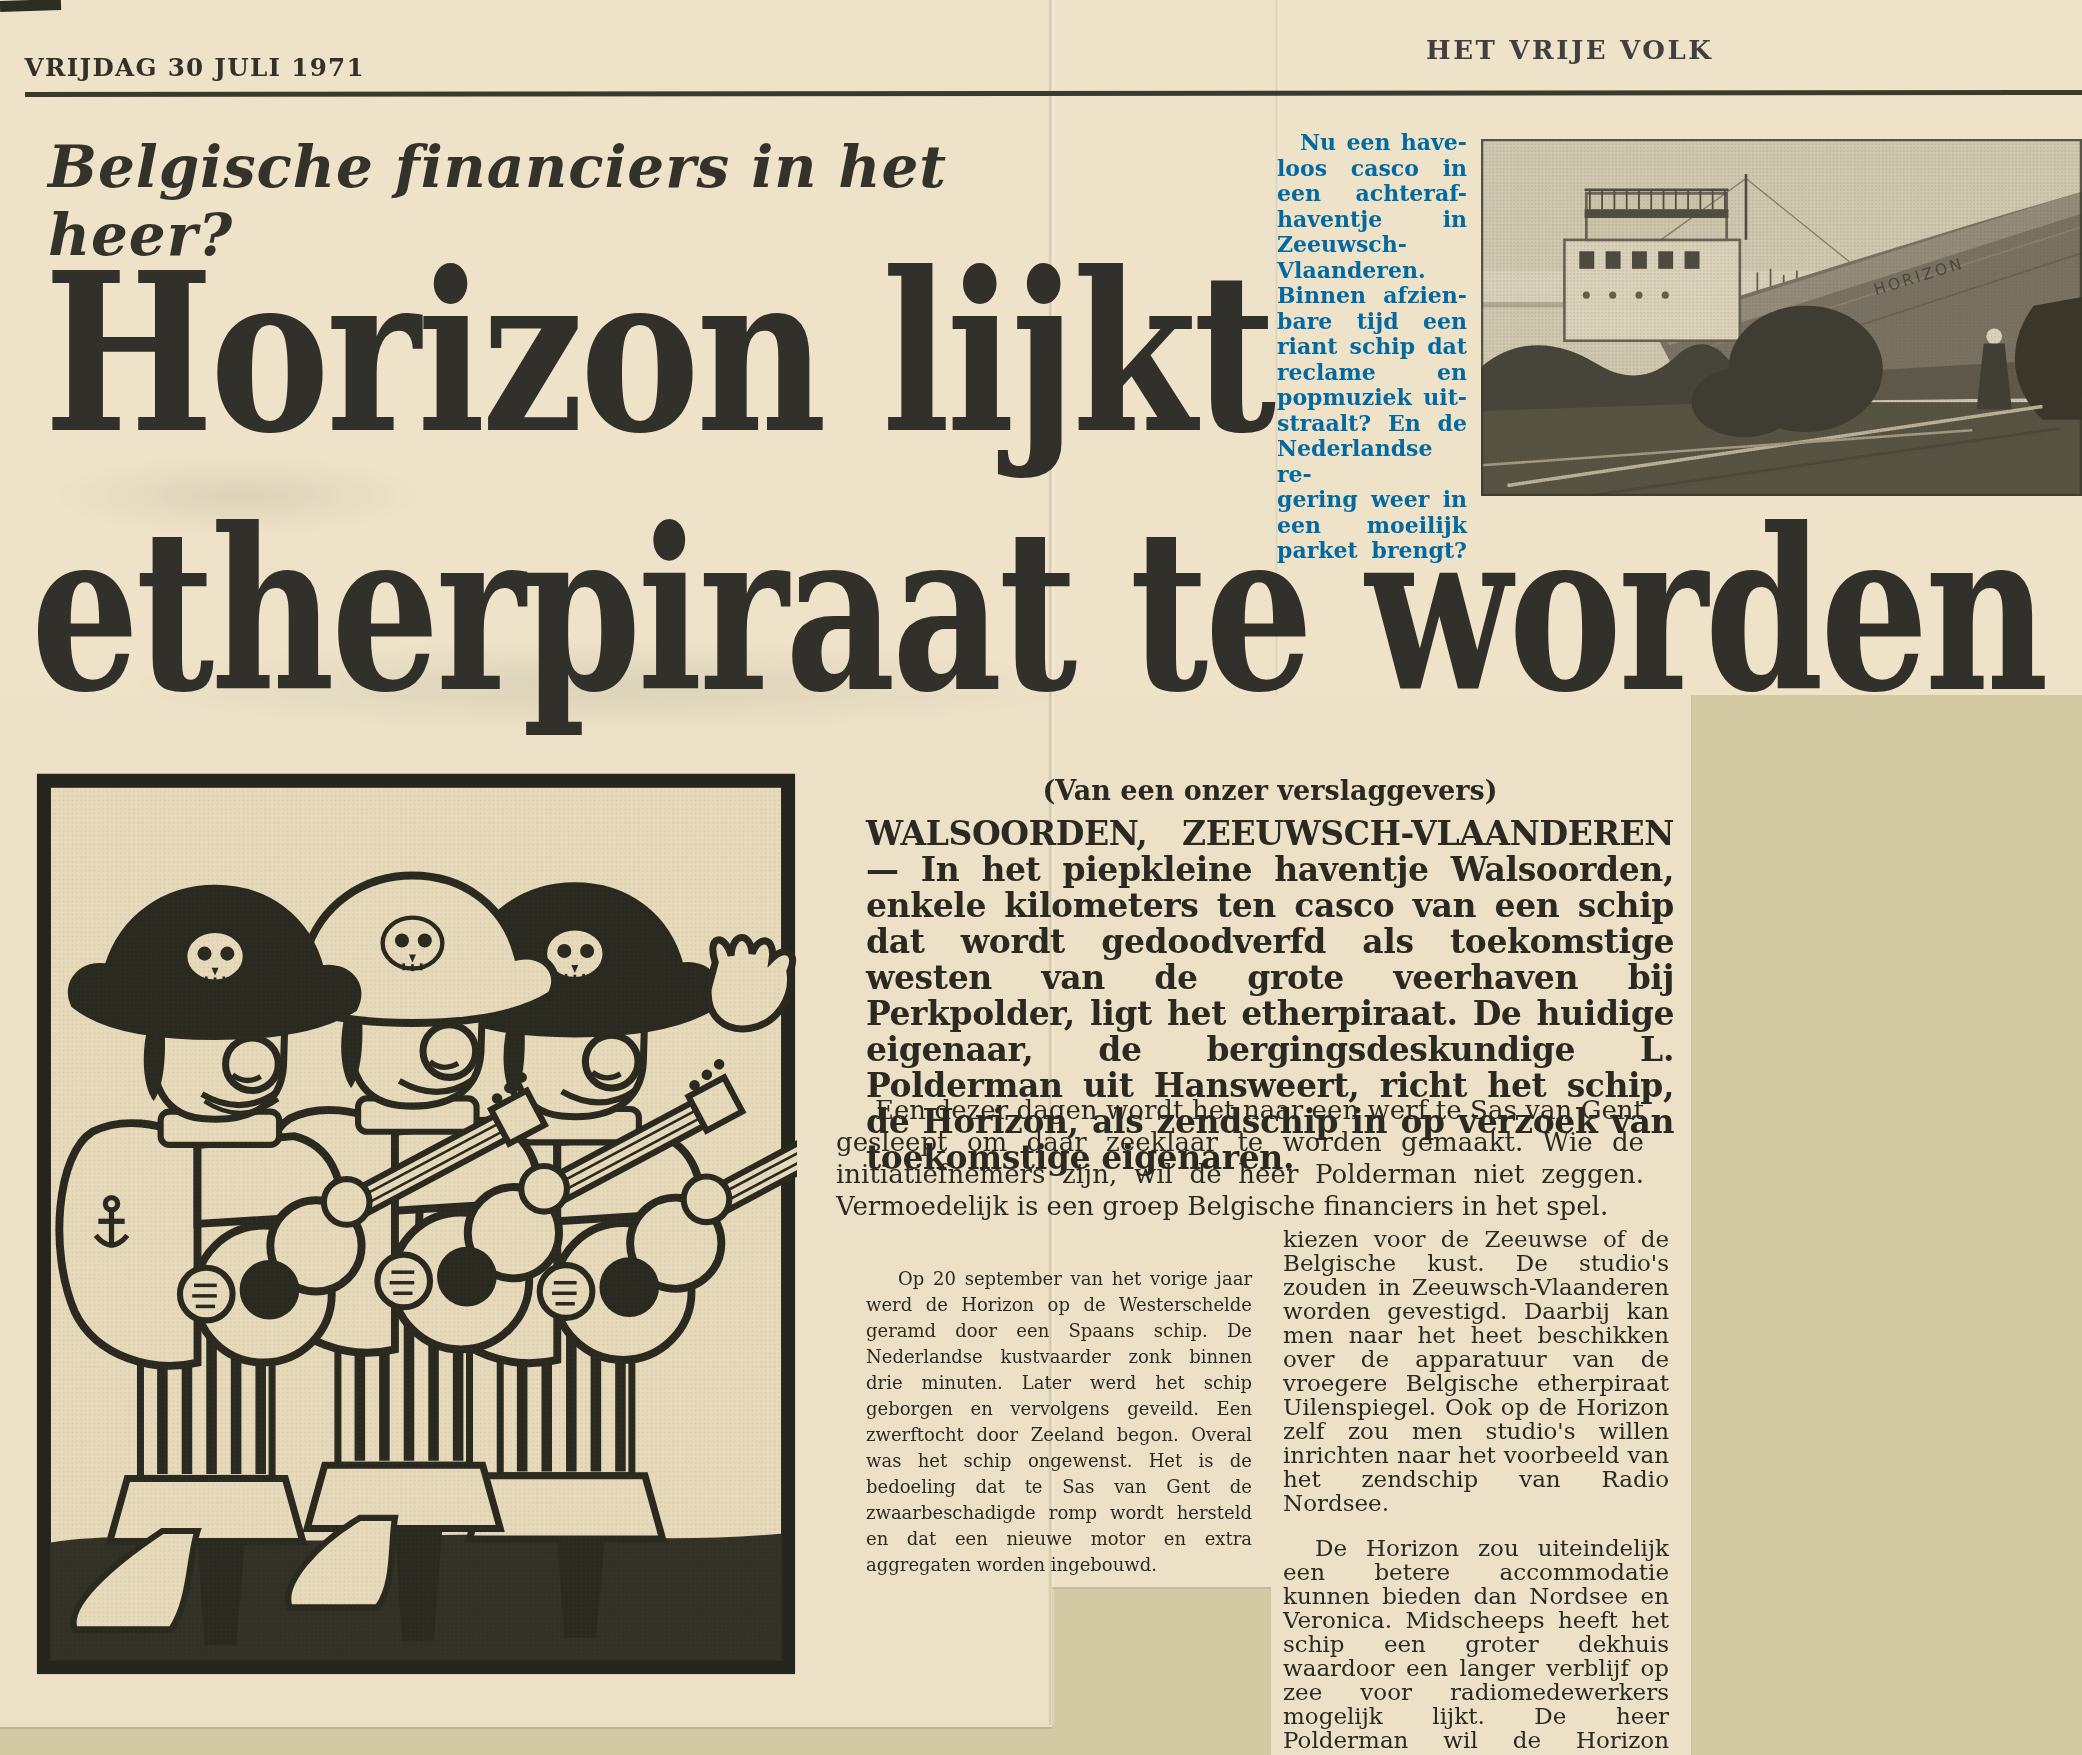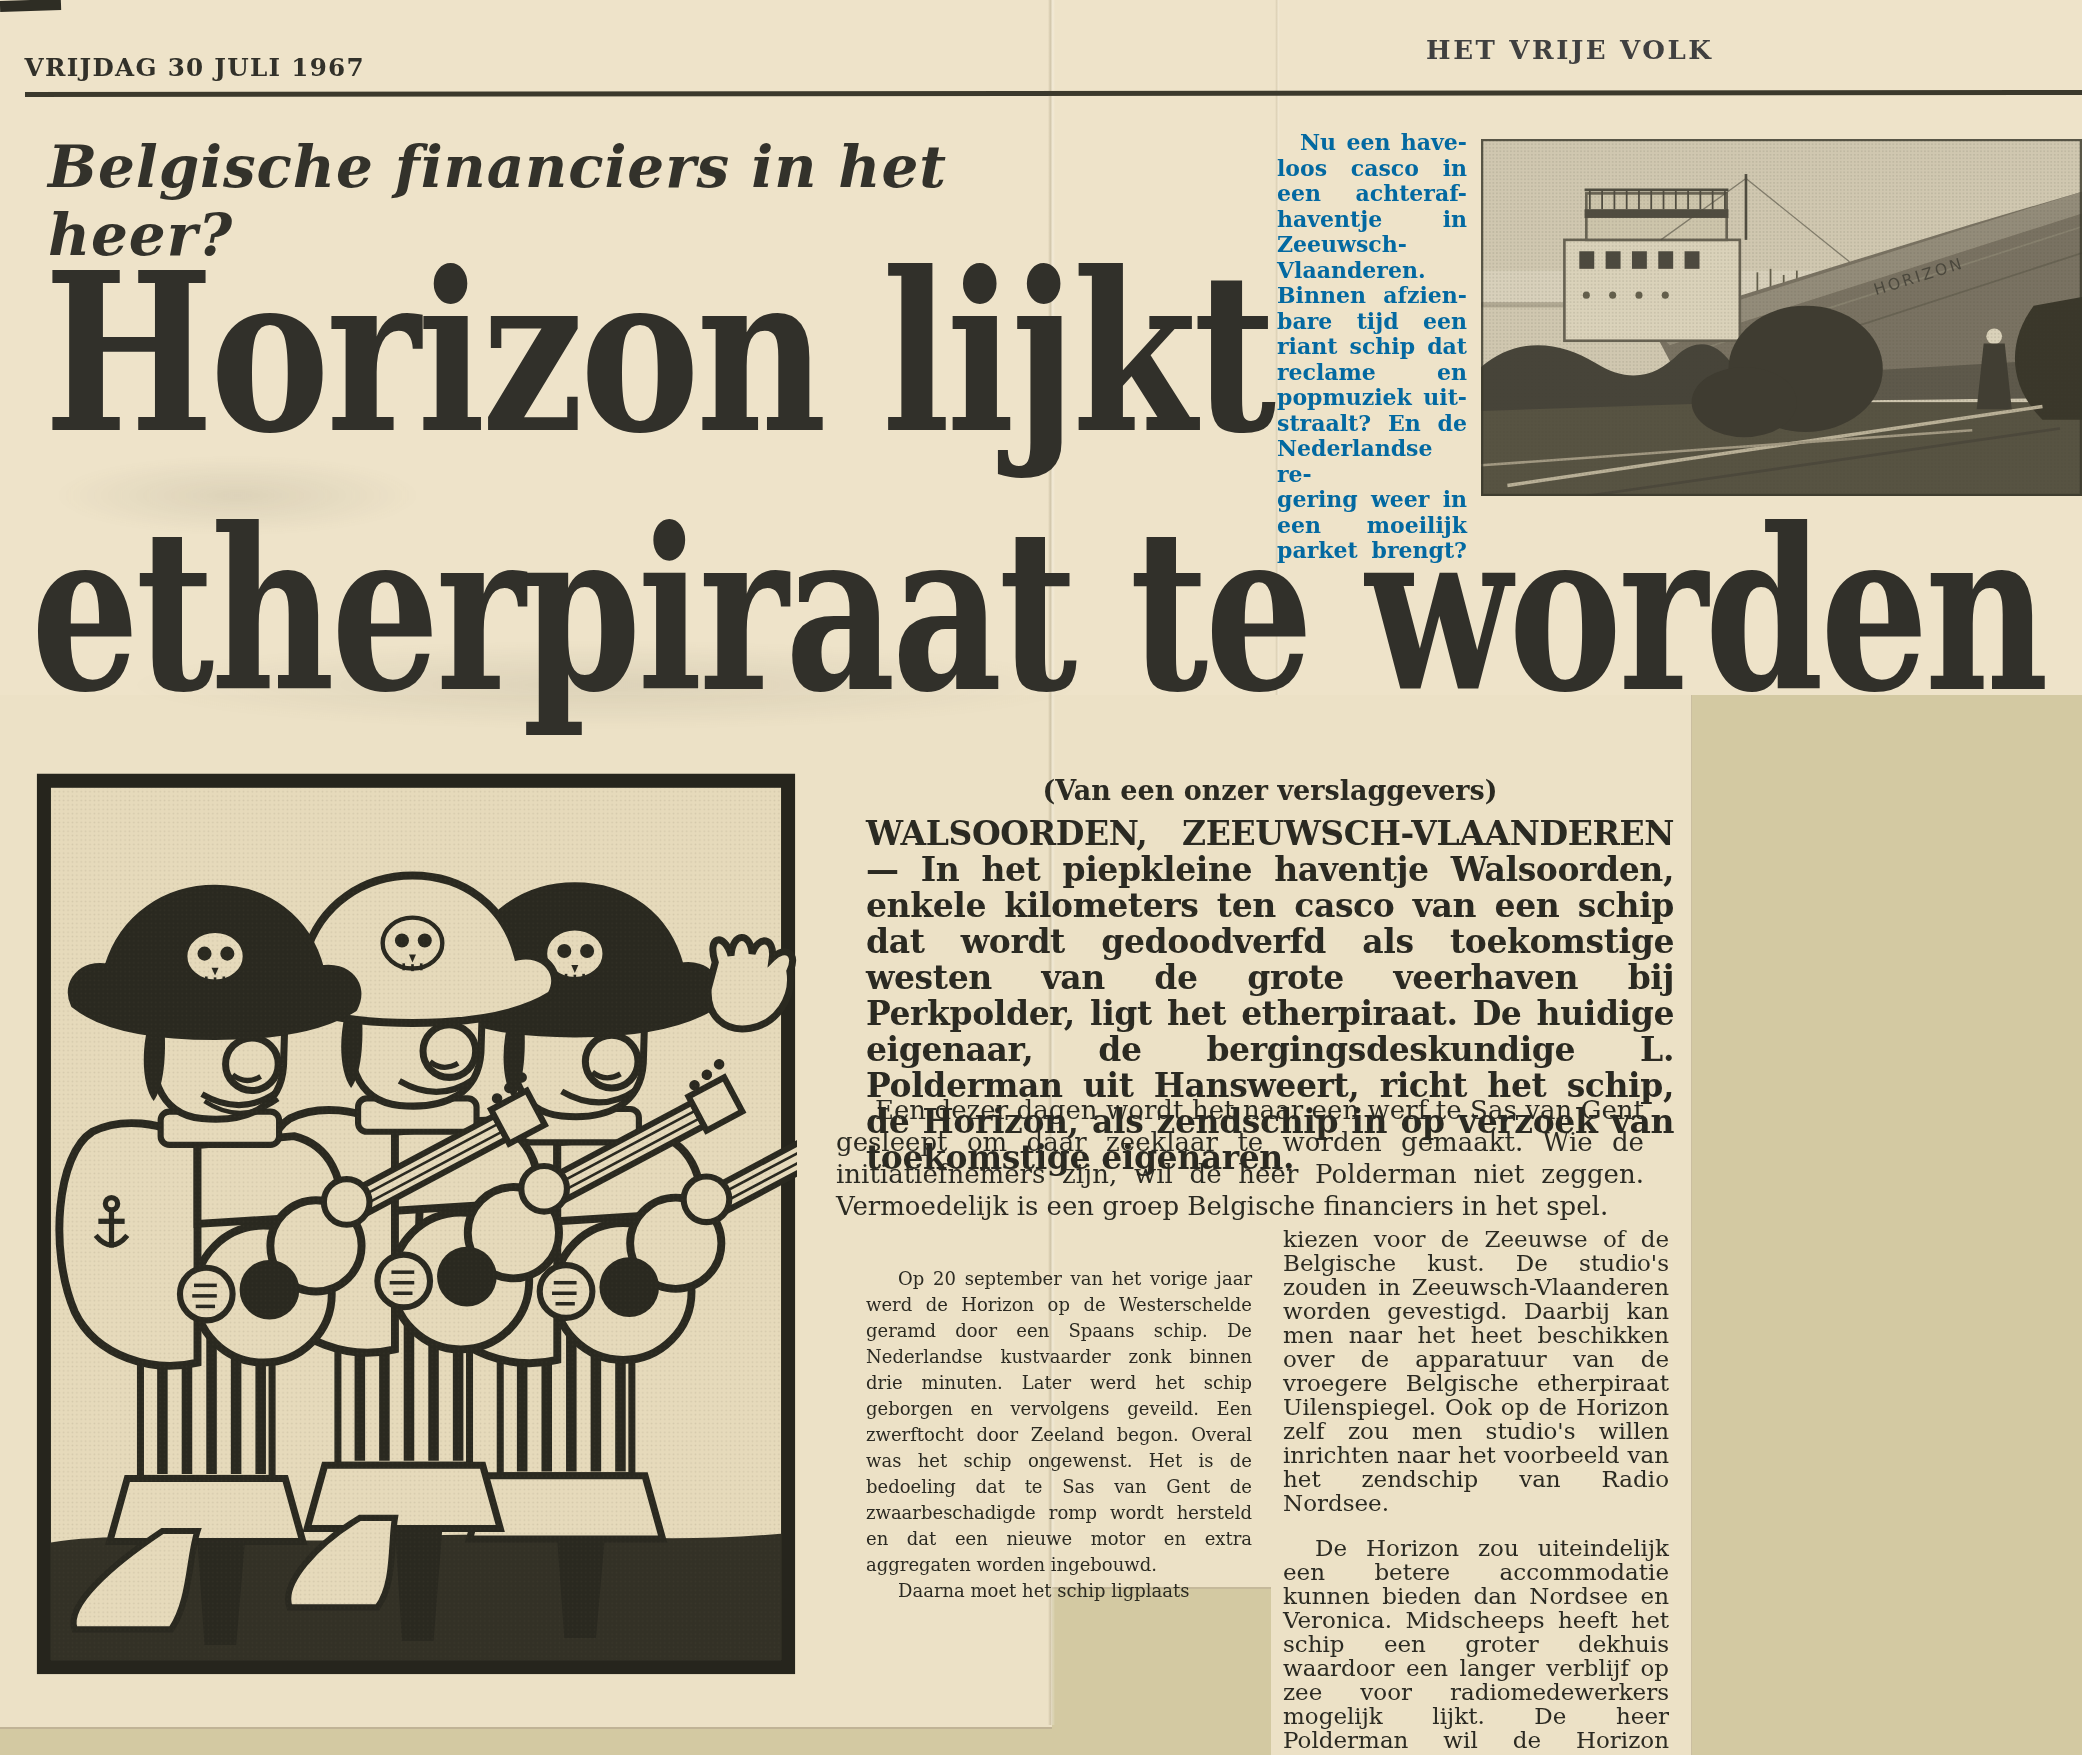--- a/index.html
+++ b/index.html
@@ -48,21 +48,21 @@
   <div class="abs paper paper-left"></div>
   <div class="abs paper paper-mid"></div>
   <div class="abs paper paper-right"></div>
 
   <div class="abs crease" style="left:1048px;top:0;width:7px;height:1725px;"></div>
   <div class="abs crease" style="left:1275px;top:0;width:5.3px;height:695px;opacity:.6;"></div>
   <div class="abs corner-mark" style="left:0;top:0;width:61px;height:10.5px;transform:rotate(-2deg);"></div>
   <div class="abs smudge" style="left:123px;top:641px;width:966px;height:88px;"></div>
   <div class="abs smudge" style="left:53px;top:456px;width:369px;height:79px;"></div>
 
-  <div class="abs dateline">VRIJDAG 30 JULI 1967</div>
+  <div class="abs dateline">VRIJDAG 30 JULI 1971</div>
   <div class="abs masthead">HET VRIJE VOLK</div>
   <div class="abs rule"></div>
 
   <div class="abs kicker">Belgische financiers in het heer?</div>
 
   <svg class="abs headline-svg" style="left:44px;top:228px;" width="1255" height="351" viewBox="0 0 1430 400">
     <text x="0" y="230" font-size="250" letter-spacing="-5" textLength="1400" lengthAdjust="spacingAndGlyphs">Horizon lijkt</text>
   </svg>
   <svg class="abs headline-svg" style="left:31px;top:478px;" width="2045" height="369" viewBox="0 0 2330 420">
     <text x="0" y="240" font-size="255" letter-spacing="-5" textLength="2295" lengthAdjust="spacingAndGlyphs">etherpiraat te worden</text>
@@ -163,21 +163,20 @@
     <rect x="0" y="0" width="685" height="407" fill="#e9ddc0" opacity="0.10"></rect>
     <rect x="1" y="1" width="683" height="405" fill="none" stroke="#3a382c" stroke-width="3" opacity="0.8"></rect>
   </svg>
 
   <div class="abs byline">(Van een onzer verslaggevers)</div>
   <div class="abs lead">WALSOORDEN, ZEEUWSCH-VLAANDEREN — In het piepkleine haventje Walsoorden, enkele kilometers ten casco van een schip dat wordt gedoodverfd als toekomstige westen van de grote veerhaven bij Perkpolder, ligt het etherpiraat. De huidige eigenaar, de bergingsdeskundige L. Polderman uit Hansweert, richt het schip, de Horizon, als zendschip in op verzoek van toekomstige eigenaren.</div>
   <div class="abs para2">Een dezer dagen wordt het naar een werf te Sas van Gent gesleept om daar zeeklaar te worden gemaakt. Wie de initiatiefnemers zijn, wil de heer Polderman niet zeggen. Vermoedelijk is een groep Belgische financiers in het spel.</div>
 
   <div class="abs colL">
     <p class="indent">Op 20 september van het vorige jaar werd de Horizon op de Westerschelde geramd door een Spaans schip. De Nederlandse kustvaarder zonk binnen drie minuten. Later werd het schip geborgen en vervolgens geveild. Een zwerftocht door Zeeland begon. Overal was het schip ongewenst. Het is de bedoeling dat te Sas van Gent de zwaarbeschadigde romp wordt hersteld en dat een nieuwe motor en extra aggregaten worden ingebouwd.</p>
-    <p class="indent">Daarna moet het schip ligplaats</p>
   </div>
   <div class="abs colR">
     <p>kiezen voor de Zeeuwse of de Belgische kust. De studio's zouden in Zeeuwsch-Vlaanderen worden gevestigd. Daarbij kan men naar het heet beschikken over de apparatuur van de vroegere Belgische etherpiraat Uilenspiegel. Ook op de Horizon zelf zou men studio's willen inrichten naar het voorbeeld van het zendschip van Radio Nordsee.</p>
     <p class="indent parabreak">De Horizon zou uiteindelijk een betere accommodatie kunnen bieden dan Nordsee en Veronica. Midscheeps heeft het schip een groter dekhuis waardoor een langer verblijf op zee voor radiomedewerkers mogelijk lijkt. De heer Polderman wil de Horizon zeeklaar verkopen en zich niet bemoeien met de plannen die de nieuwe eigenaren met het schip mochten hebben.</p>
   </div>
 
   <svg class="abs pirates-frame" viewBox="0 0 868 1045">
     <defs>
       <pattern id="dots" width="5" height="5" patternUnits="userSpaceOnUse">
         <circle cx="2.5" cy="2.5" r="1.0" fill="rgba(95,88,66,0.25)"></circle>

